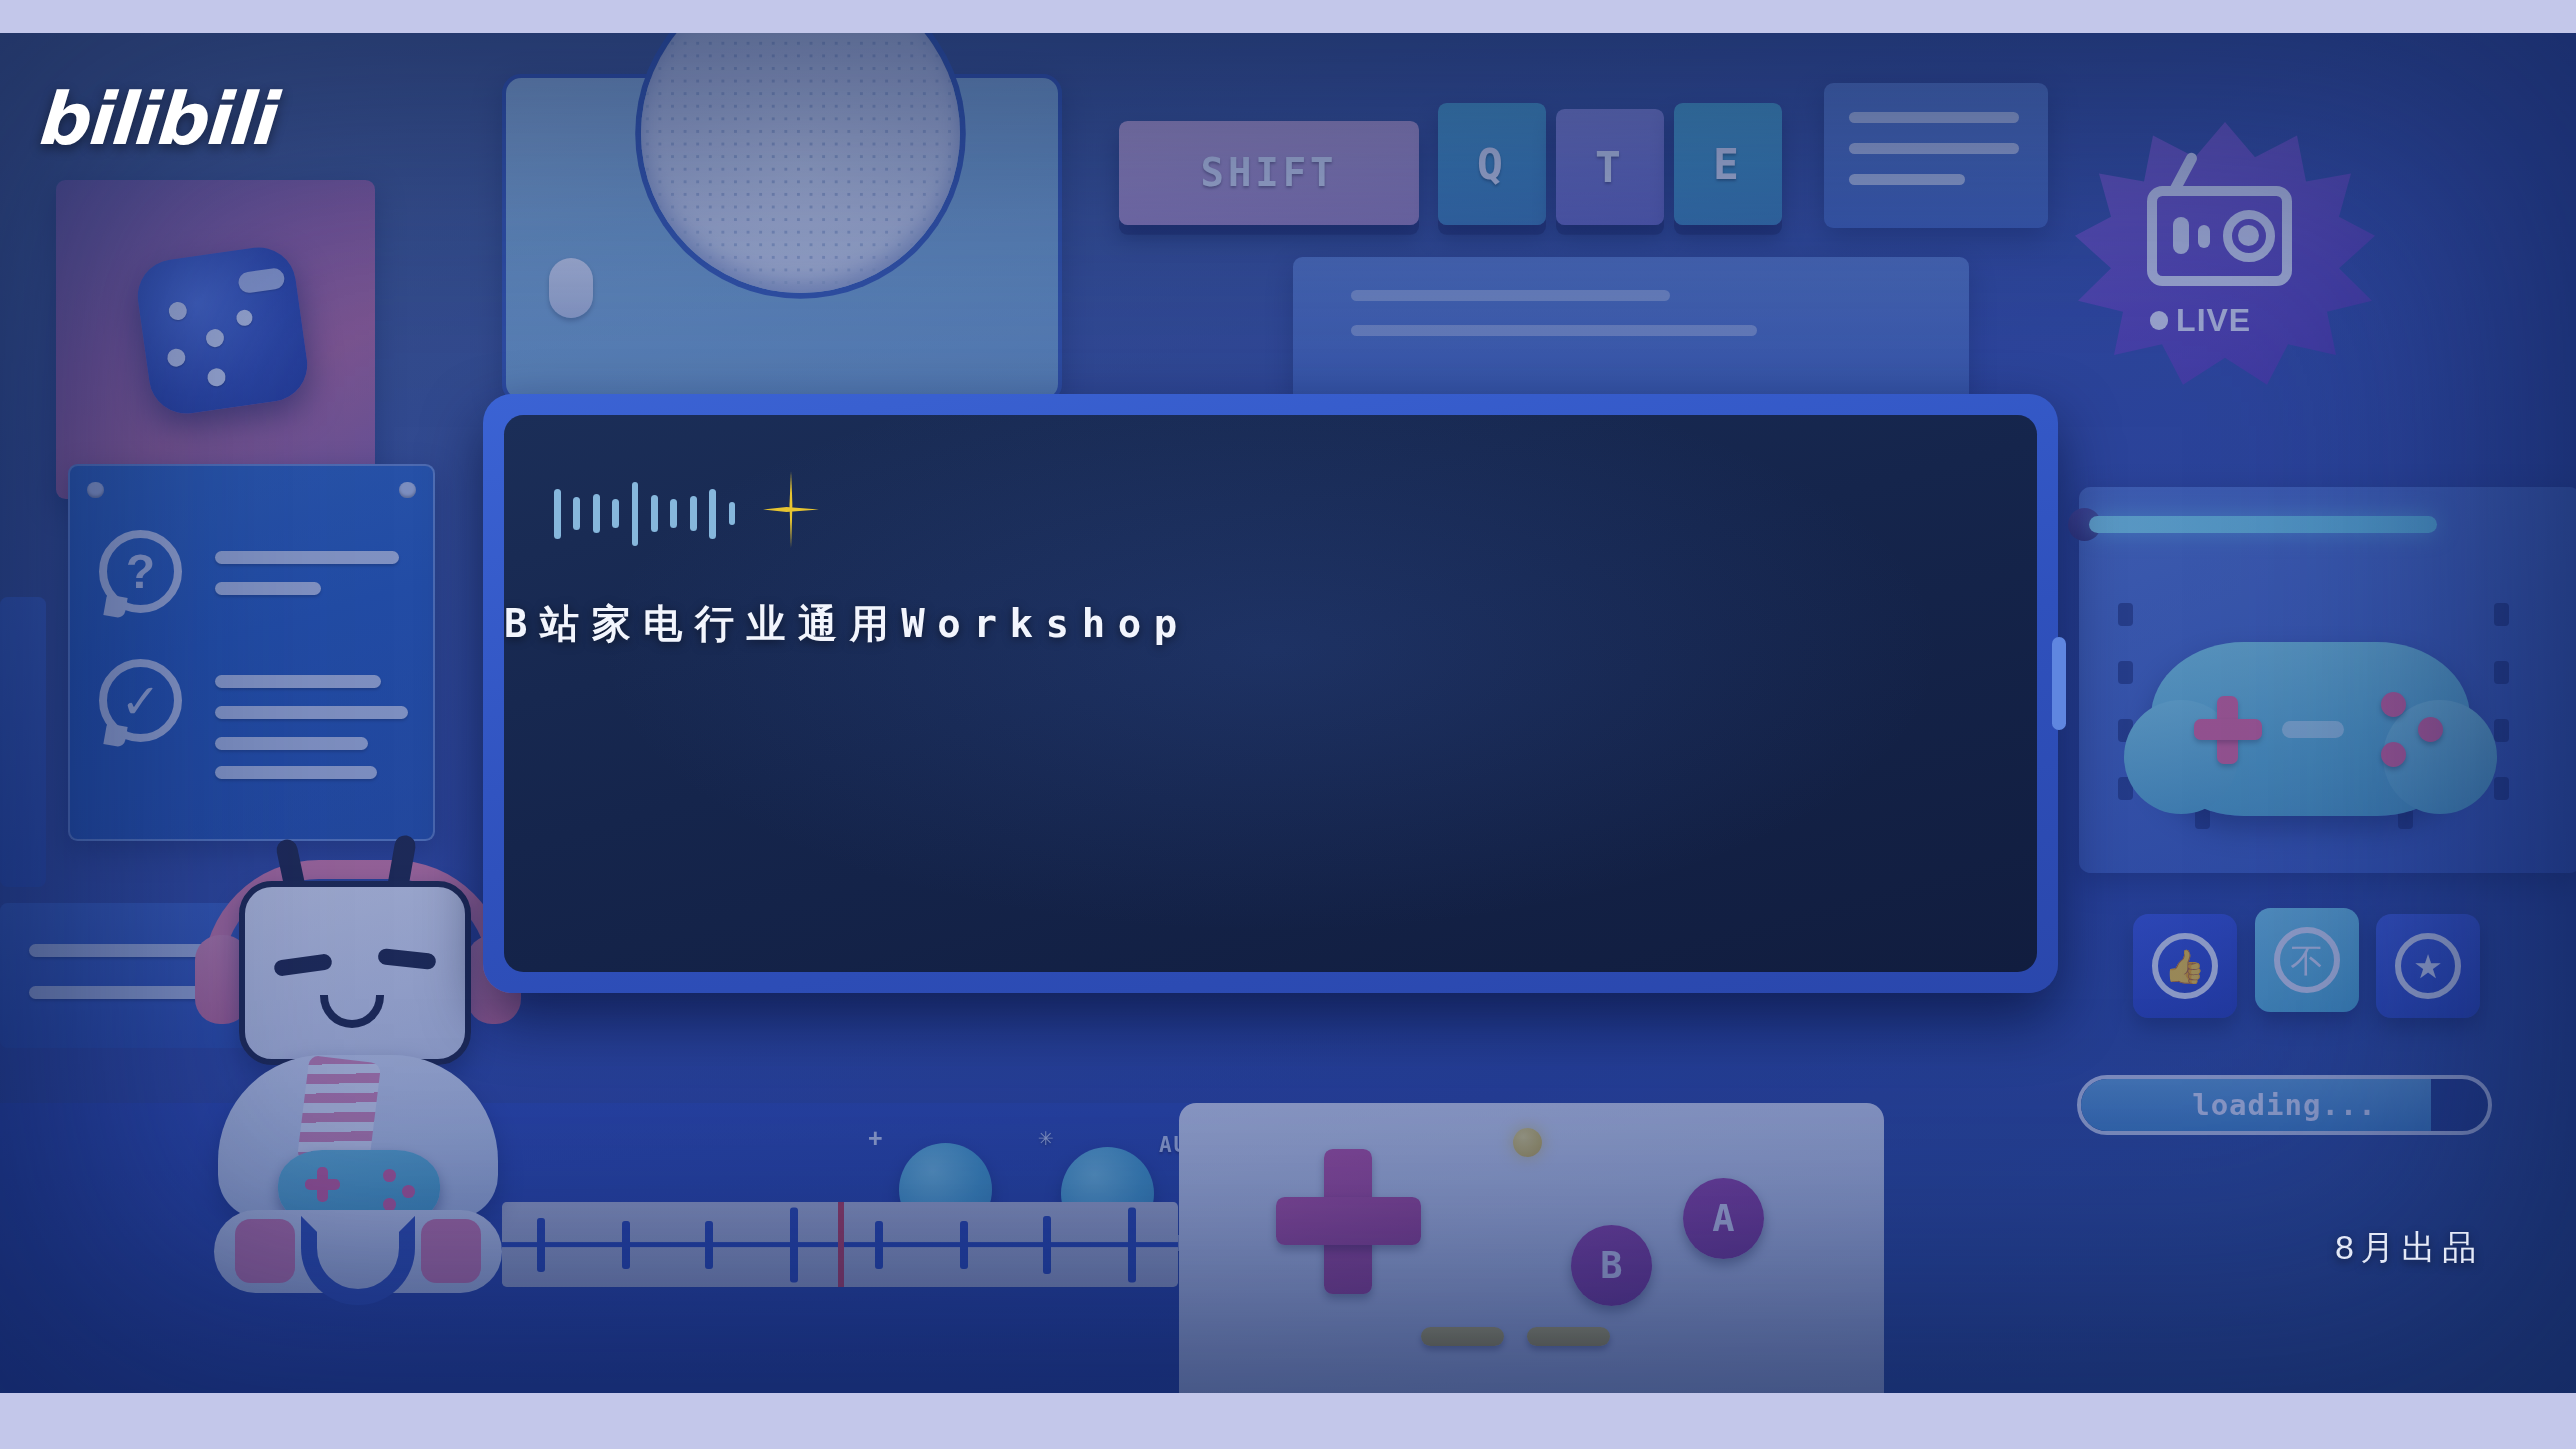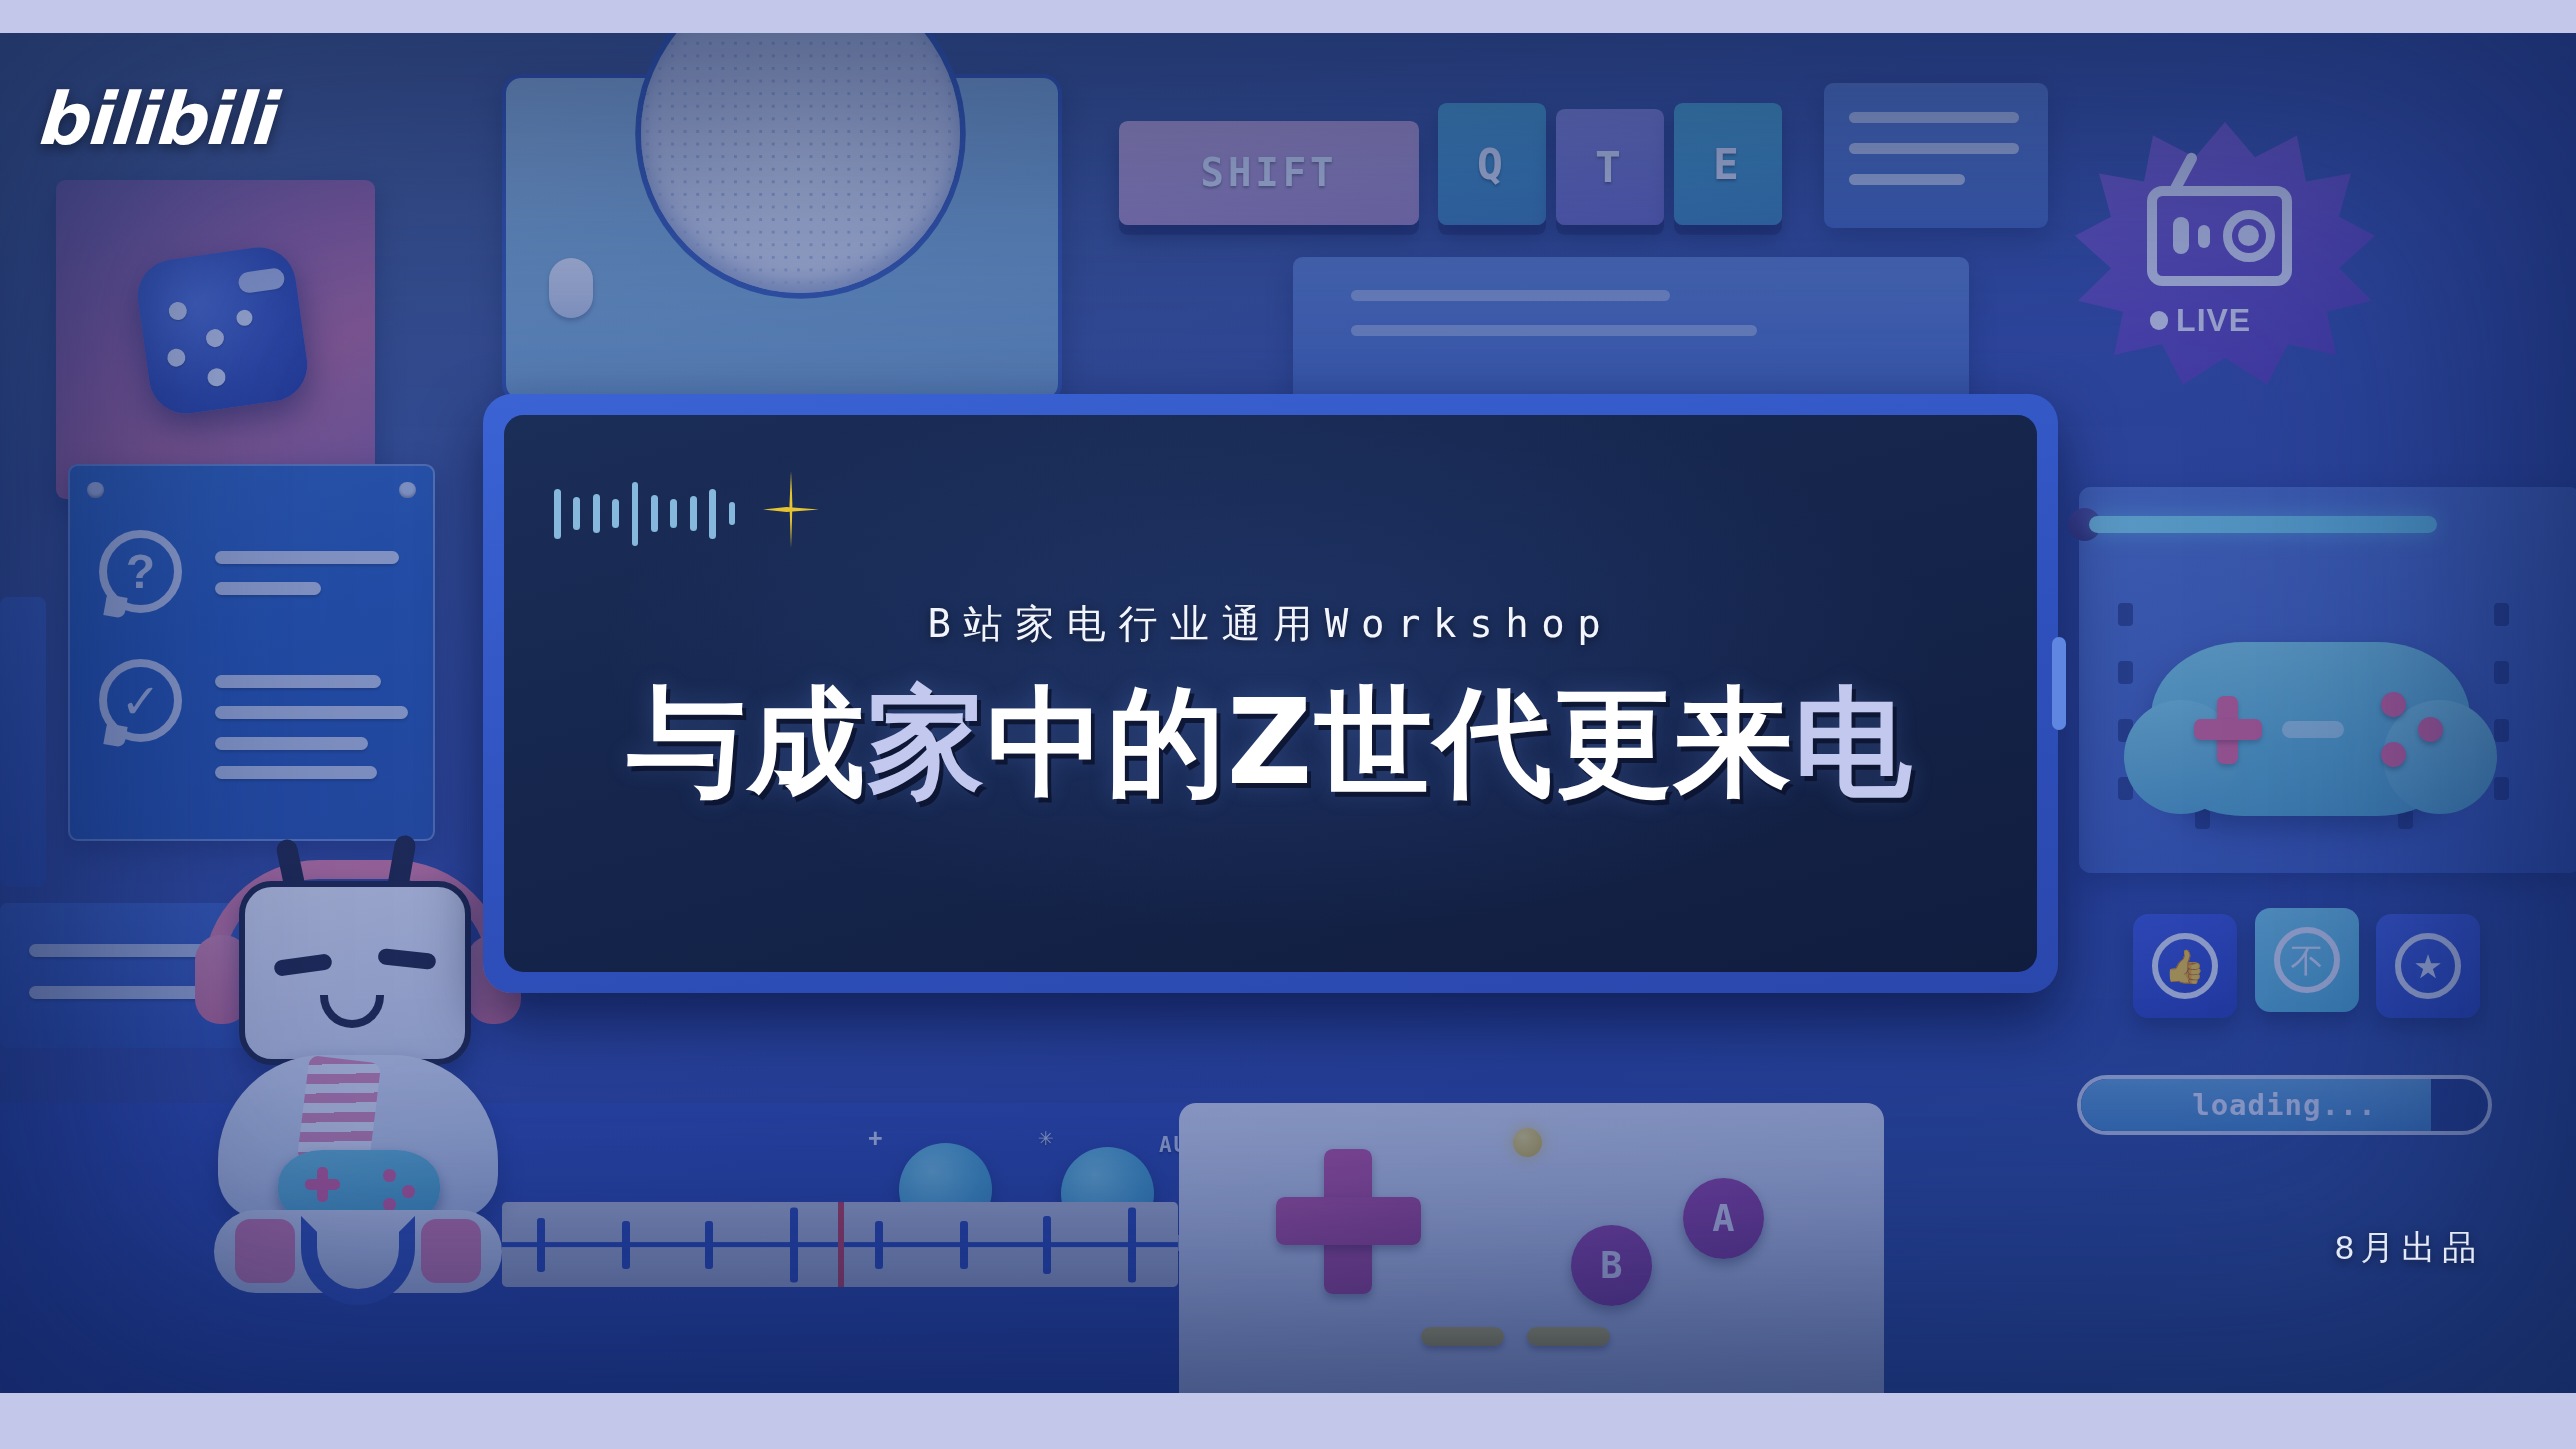--- a/index.html
+++ b/index.html
@@ -238,22 +238,22 @@
   .wave { position:absolute; left:50px; top:60px; display:flex; align-items:center; gap:12.6px; height:77px; }
   .wave span { display:block; width:6.8px; background:#8fc3e8; border-radius:3.9px; opacity:.92; }
   .spark { position:absolute; left:259px; top:56px; width:56px; height:77px; }
   .spark::before,.spark::after{ content:""; position:absolute; left:50%; top:50%; background:#e6c431; }
   .spark::before{ width:12.6px; height:77px; transform:translate(-50%,-50%);
                   clip-path:polygon(50% 0,62% 44%,50% 100%,38% 44%); }
   .spark::after { width:56px; height:21px; transform:translate(-50%,-50%);
                   clip-path:polygon(0 50%,42% 38%,100% 50%,42% 62%); }
 
   .kicker {
-    position:absolute; left:0; right:0; top:182px; text-align:center;
-    color:#f2f5fd; font-size:39px; letter-spacing:12.6px; font-weight:400;
+    position:absolute; left:0; right:0; top:182px; text-align:left;
+    color:#f2f5fd; font-size:39px; letter-spacing:12.6px; font-weight:700;
     font-family:"DejaVu Sans Mono","Liberation Mono",monospace;
     text-shadow:0 1.9px 9.7px rgba(0,0,0,.5);
   }
   .headline {
     position:absolute; left:0; right:0; top:249px; text-align:center;
     font-size:118px; font-weight:bold; letter-spacing:1.9px; white-space:nowrap;
     font-family:"DejaVu Sans","Liberation Sans",sans-serif;
     text-shadow:3.9px 4.8px 0 rgba(10,18,44,.85), 0 0 25px rgba(120,160,255,.22);
   }
   .headline b { font-weight:bold; }
@@ -467,23 +467,20 @@
             <span style="height:37px;"></span>
           <span style="height:29px;"></span>
             <span style="height:35px;"></span>
             <span style="height:50px;"></span>
           <span style="height:23px;"></span>
         </div>
         <div class="spark"></div>
 
         <div class="kicker">B站家电行业通用Workshop</div>
 
-        <div class="headline">
-          <b class="hl-w">与成</b><b class="hl-a">家</b><b class="hl-w">中的Z世代更来</b><b class="hl-a">电</b>
-        </div>
       </div>
     </div>
 
     <div class="logo">bilibili</div>
 
     <div class="credit">
       <div class="c2">8月出品</div>
     </div>
 
     <div id="tint"></div>

